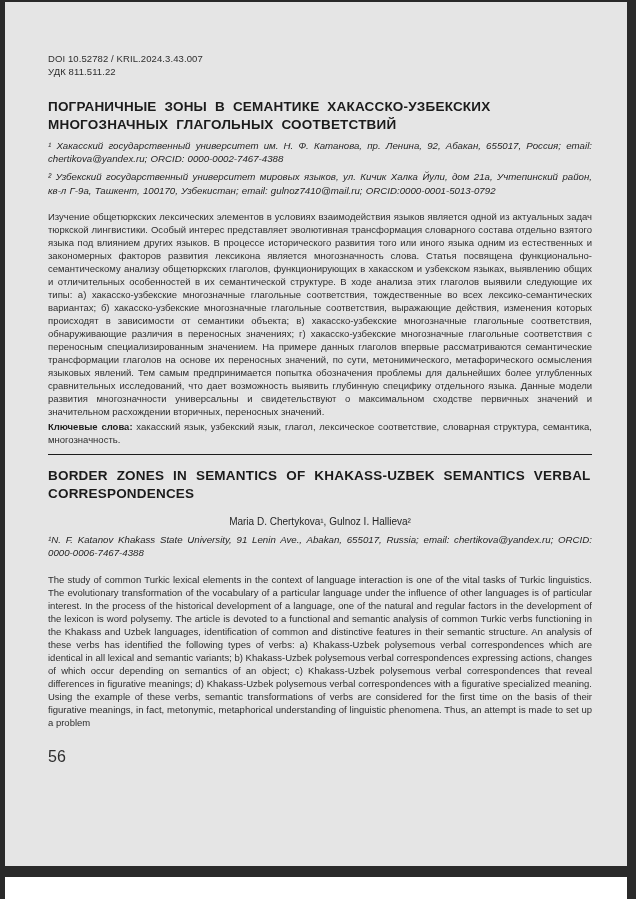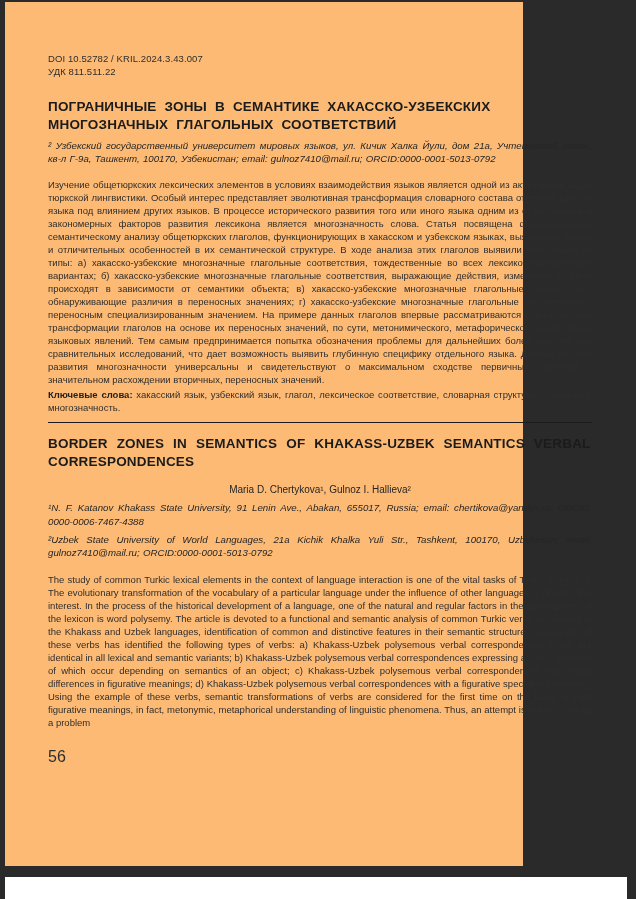--- a/index.html
+++ b/index.html
@@ -6,22 +6,22 @@
   body {
     width: 636px; height: 899px;
     background: #2a2a2a;
     position: relative;
     overflow: hidden;
     font-family: "Liberation Sans", "DejaVu Sans", sans-serif;
   }
   .doc-page {
     position: absolute;
     left: 5px; top: 2px;
-    width: 518px; height: 864px;
-    background: #fdba74;
+    width: 622px; height: 864px;
+    background: #e5e5e5;
   }
   .next-page {
     position: absolute;
     left: 5px; top: 877px;
     width: 622px; height: 22px;
     background: #ffffff;
   }
   .content {
     position: absolute;
     left: 43px; top: 50px;
@@ -102,34 +102,34 @@
 
 <div class="doc-page">
   <div class="content">
 
     <p class="meta-line">DOI 10.52782 / KRIL.2024.3.43.007</p>
     <p class="meta-line">УДК 811.511.22</p>
 
     <h1 class="title-main">ПОГРАНИЧНЫЕ ЗОНЫ В СЕМАНТИКЕ ХАКАССКО-УЗБЕКСКИХ МНОГОЗНАЧНЫХ ГЛАГОЛЬНЫХ СООТВЕТСТВИЙ</h1>
 
 
+    <p class="affiliation">¹ Хакасский государственный университет им. Н. Ф. Катанова, пр. Ленина, 92, Абакан, 655017, Россия; email: chertikova@yandex.ru; ORCID: 0000-0002-7467-4388</p>
     <p class="affiliation">² Узбекский государственный университет мировых языков, ул. Кичик Халка Йули, дом 21а, Учтепинский район, кв-л Г-9а, Ташкент, 100170, Узбекистан; email: gulnoz7410@mail.ru; ORCID:0000-0001-5013-0792</p>
 
     <p class="abstract">Изучение общетюркских лексических элементов в условиях взаимодействия языков является одной из актуальных задач тюркской лингвистики. Особый интерес представляет эволютивная трансформация словарного состава отдельно взятого языка под влиянием других языков. В процессе исторического развития того или иного языка одним из естественных и закономерных факторов развития лексикона является многозначность слова. Статья посвящена функционально-семантическому анализу общетюркских глаголов, функционирующих в хакасском и узбекском языках, выявлению общих и отличительных особенностей в их семантической структуре. В ходе анализа этих глаголов выявили следующие их типы: а) хакасско-узбекские многозначные глагольные соответствия, тождественные во всех лексико-семантических вариантах; б) хакасско-узбекские многозначные глагольные соответствия, выражающие действия, изменения которых происходят в зависимости от семантики объекта; в) хакасско-узбекские многозначные глагольные соответствия, обнаруживающие различия в переносных значениях; г) хакасско-узбекские многозначные глагольные соответствия с переносным специализированным значением. На примере данных глаголов впервые рассматриваются семантические трансформации глаголов на основе их переносных значений, по сути, метонимического, метафорического осмысления языковых явлений. Тем самым предпринимается попытка обозначения проблемы для дальнейших более углубленных сравнительных исследований, что дает возможность выявить глубинную специфику отдельного языка. Данные модели развития многозначности универсальны и свидетельствуют о максимальном сходстве первичных значений и значительном расхождении вторичных, переносных значений.</p>
 
     <p class="keywords"><span class="kw-label">Ключевые слова:</span><span> хакасский язык, узбекский язык, глагол, лексическое соответствие, словарная структура, семантика, многозначность.</span></p>
 
     <hr class="divider">
 
     <h2 class="title-en">BORDER ZONES IN SEMANTICS OF KHAKASS-UZBEK SEMANTICS VERBAL CORRESPONDENCES</h2>
 
     <p class="authors-line authors-en">Maria D. Chertykova¹, Gulnoz I. Hallieva²</p>
 
     <p class="affiliation">¹N. F. Katanov Khakass State University, 91 Lenin Ave., Abakan, 655017, Russia; email: chertikova@yandex.ru; ORCID: 0000-0006-7467-4388</p>
-    <p class="affiliation">²Uzbek State University of World Languages, 21a Kichik Khalka Yuli Str., Tashkent, 100170, Uzbekistan; email: gulnoz7410@mail.ru; ORCID:0000-0001-5013-0792</p>
 
     <p class="abstract abstract-en">The study of common Turkic lexical elements in the context of language interaction is one of the vital tasks of Turkic linguistics. The evolutionary transformation of the vocabulary of a particular language under the influence of other languages is of particular interest. In the process of the historical development of a language, one of the natural and regular factors in the development of the lexicon is word polysemy. The article is devoted to a functional and semantic analysis of common Turkic verbs functioning in the Khakass and Uzbek languages, identification of common and distinctive features in their semantic structure. An analysis of these verbs has identified the following types of verbs: a) Khakass-Uzbek polysemous verbal correspondences which are identical in all lexical and semantic variants; b) Khakass-Uzbek polysemous verbal correspondences expressing actions, changes of which occur depending on semantics of an object; c) Khakass-Uzbek polysemous verbal correspondences that reveal differences in figurative meanings; d) Khakass-Uzbek polysemous verbal correspondences with a figurative specialized meaning. Using the example of these verbs, semantic transformations of verbs are considered for the first time on the basis of their figurative meanings, in fact, metonymic, metaphorical understanding of linguistic phenomena. Thus, an attempt is made to set up a problem</p>
 
     <p class="page-number">56</p>
 
   </div>
 </div>
 
 <div class="next-page"></div>
 

